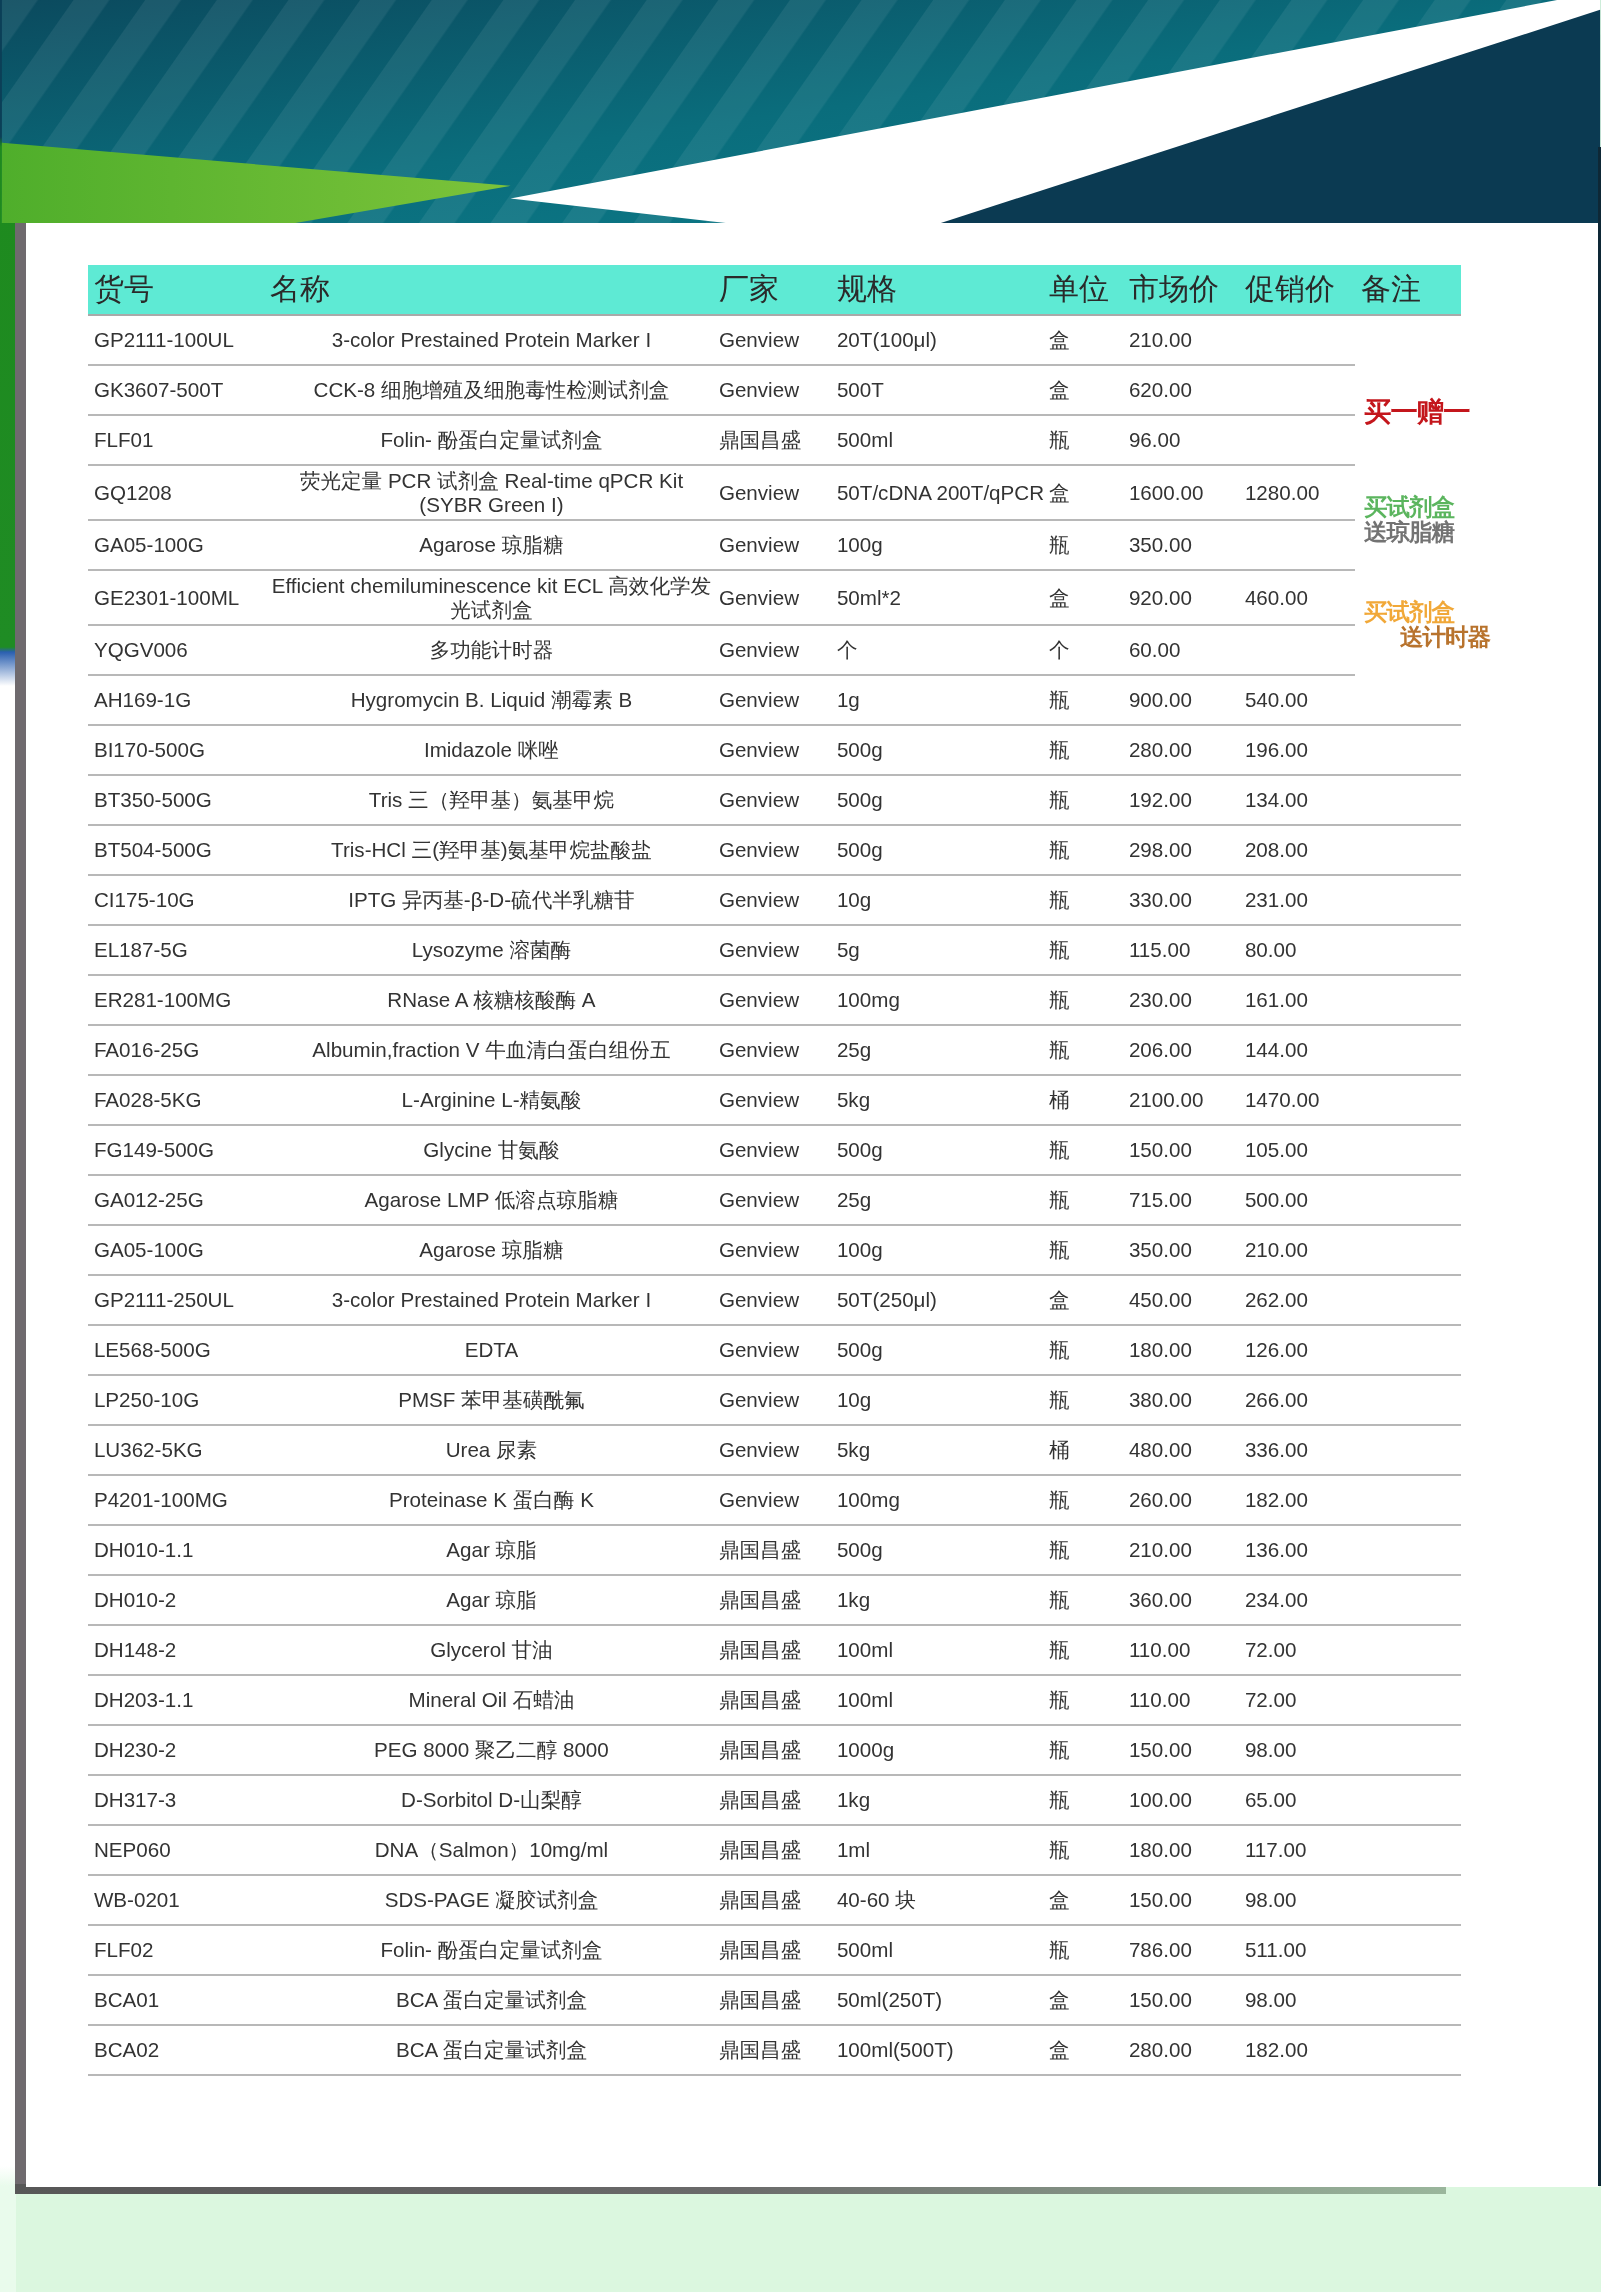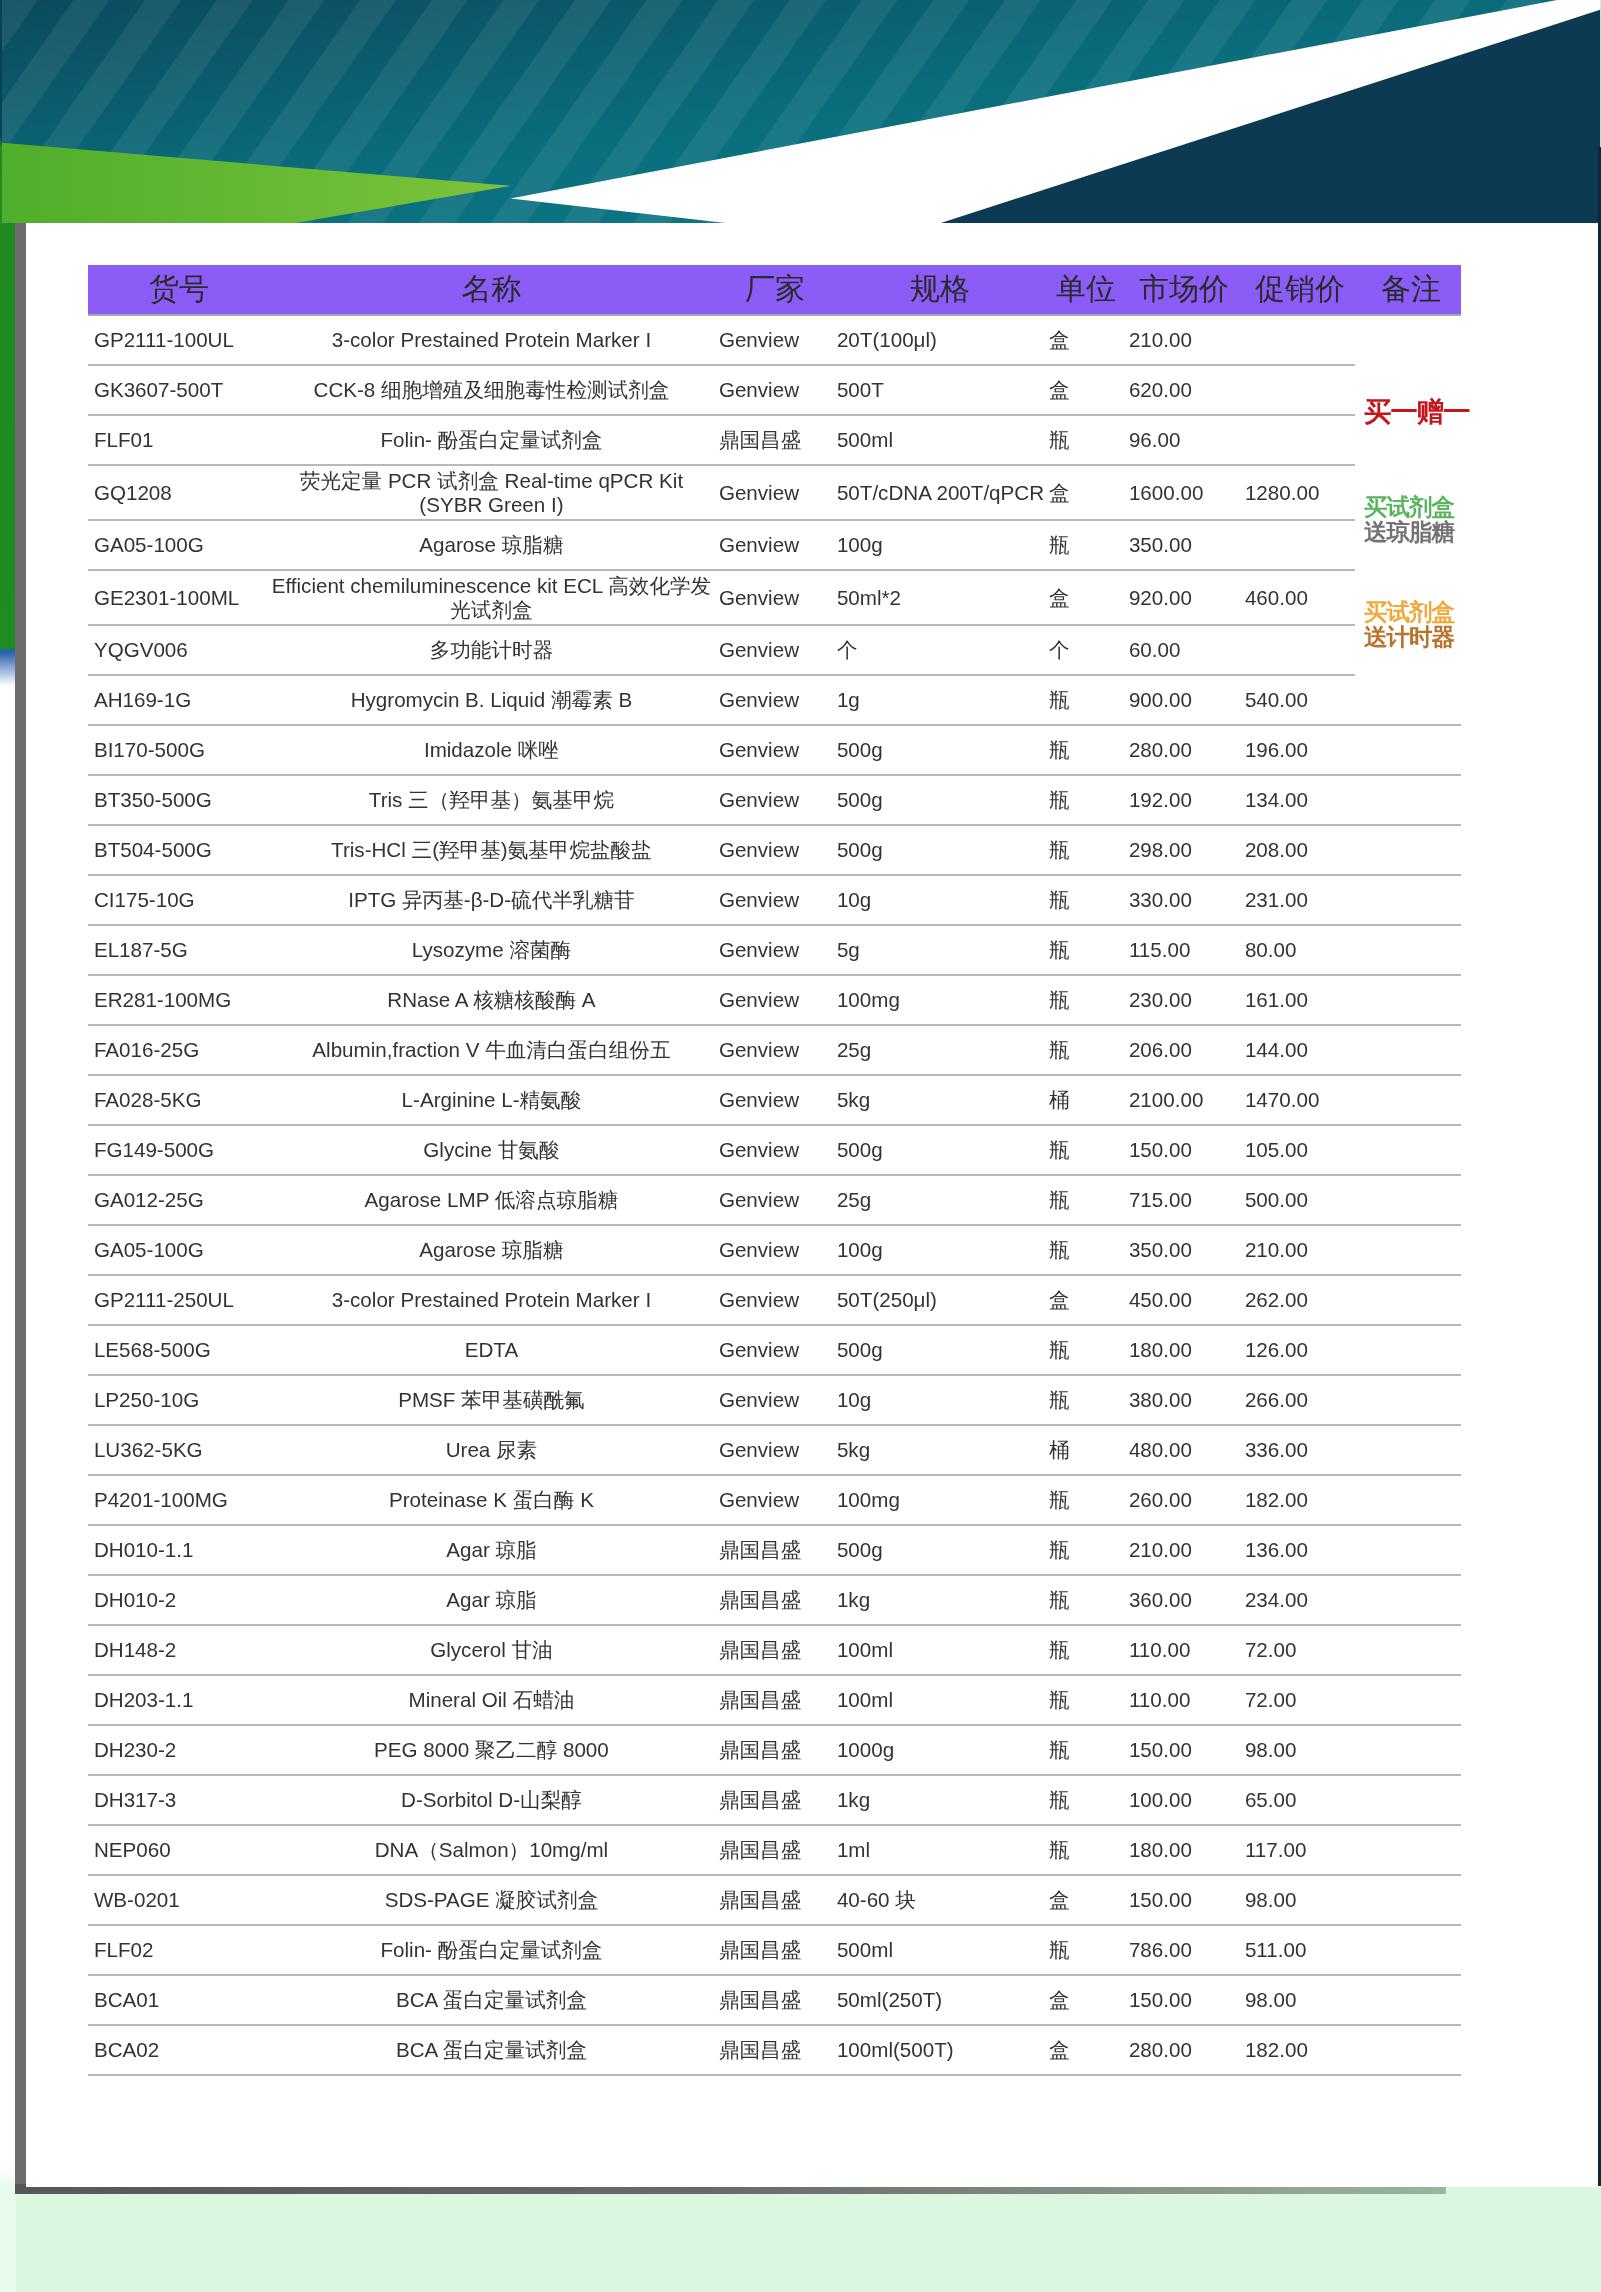--- a/index.html
+++ b/index.html
@@ -14,35 +14,35 @@
     background:linear-gradient(180deg,#0b3f57 0,#0b3f57 137px,#1e8a1e 147px,#1f8c24 647px,#2a5fb0 652px,#ffffff 686px,#ffffff 2166px,#e9fbec 2186px); }
   .banner { position:absolute; left:0; top:0; width:1602px; height:223px; overflow:hidden; }
   .banner svg { display:block; }
   .frame-shadow { position:absolute; left:14.7px; top:223px; width:11.8px; height:1970px; background:#6f6a6e; }
   .frame-shadow-bottom { position:absolute; left:14.7px; top:2184px; width:1431px; height:9.8px;
     background:linear-gradient(90deg,#575757 0,#6a6a6a 50%,#9ab69c 100%); }
   .paper { position:absolute; left:25.5px; top:223px; width:1573px; height:1964px; background:#ffffff; }
   .right-edge { position:absolute; left:1598px; top:147px; width:3.9px; height:2039px; background:#0e2836; }
 
   table.price { position:absolute; left:88px; top:265px; width:1372px; border-collapse:collapse; table-layout:fixed; }
-  table.price th { background:#8b5cf6; font-weight:normal; font-size:30px; color:#2a2a2a; text-align:center;
+  table.price th { background:#5eead4; font-weight:normal; font-size:30px; color:#2a2a2a; text-align:left;
     height:49px; padding:0 0 0 6px; border-bottom:2px solid #a9a9a9; white-space:nowrap; }
   table.price td { font-size:20.6px; color:#333; height:48px; padding:0 0 0 5.9px; border-bottom:2px solid #b8b8b8;
     vertical-align:middle; white-space:nowrap; line-height:23.5px; }
   table.price tr.tall td { height:53px; }
   table.price td.name { white-space:normal;text-align:center; }
   td.remark { border-bottom:none !important; position:relative; }
   .promo { position:absolute; left:1364px; font-weight:bold; line-height:24.5px; letter-spacing:-1px; }
   .promo.red { top:376px; color:#c4161c; font-size:27.4px;margin-top:24px; }
   .promo.green { top:495px; font-size:23.5px; }
   .promo.green .l1 { color:#5bb55e; }
   .promo.green .l2 { color:#737373; }
   .promo.orange { top:600px; font-size:23.5px; }
   .promo.orange .l1 { color:#f1a838; }
-  .promo.orange .l2 { color:#b8732d; }
+  .promo.orange .l2 { color:#b8732d;margin-left:36px; }
   .promo div { display:block; }
 </style>
 </head>
 <body>
 
 <div class="left-strip"></div>
 
 <div class="banner">
   <svg width="1602" height="223" viewBox="0 0 1634 228">
     <defs>

